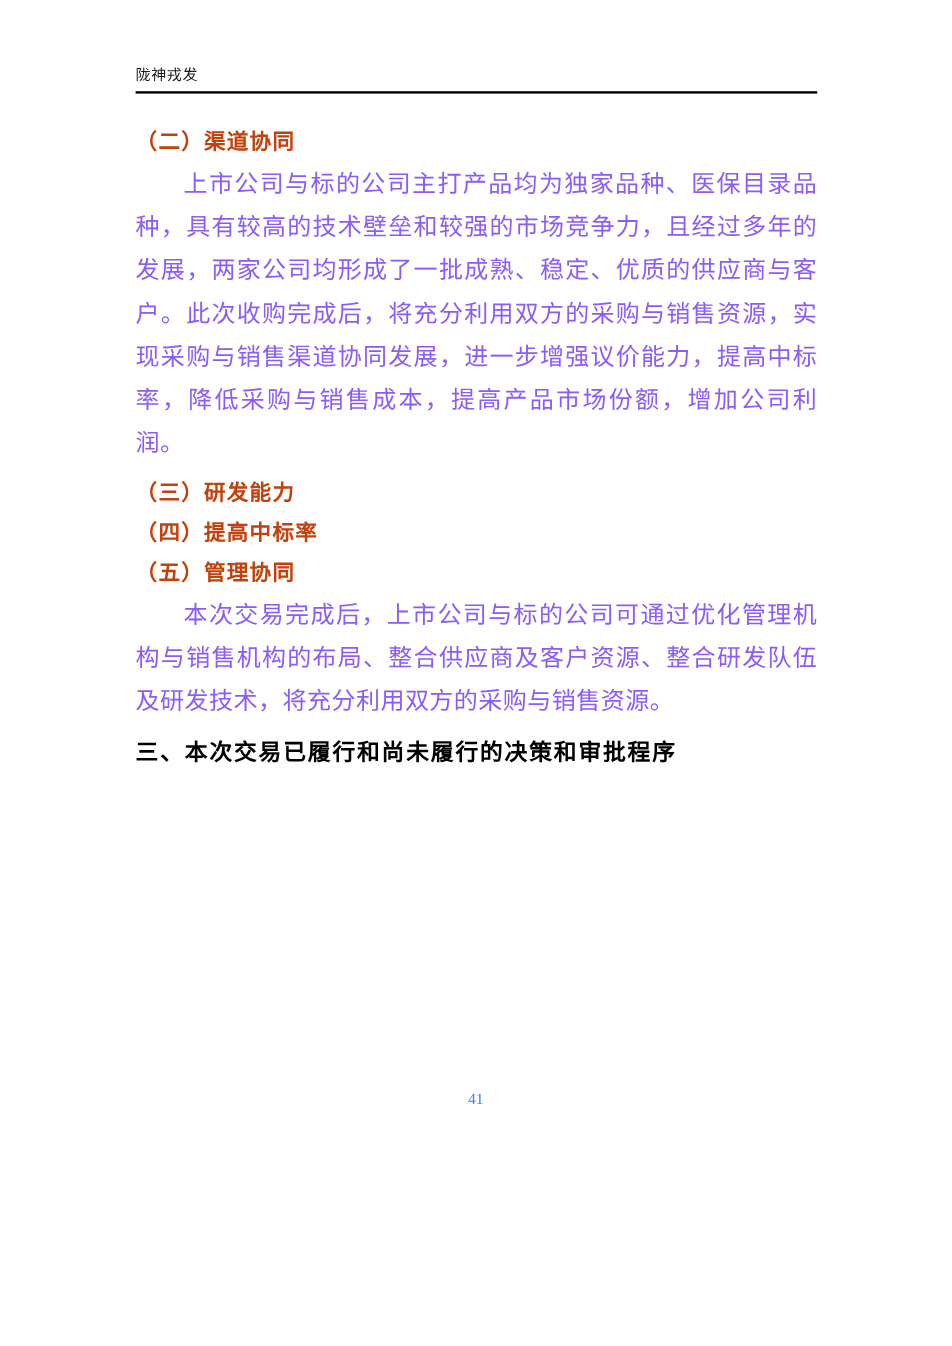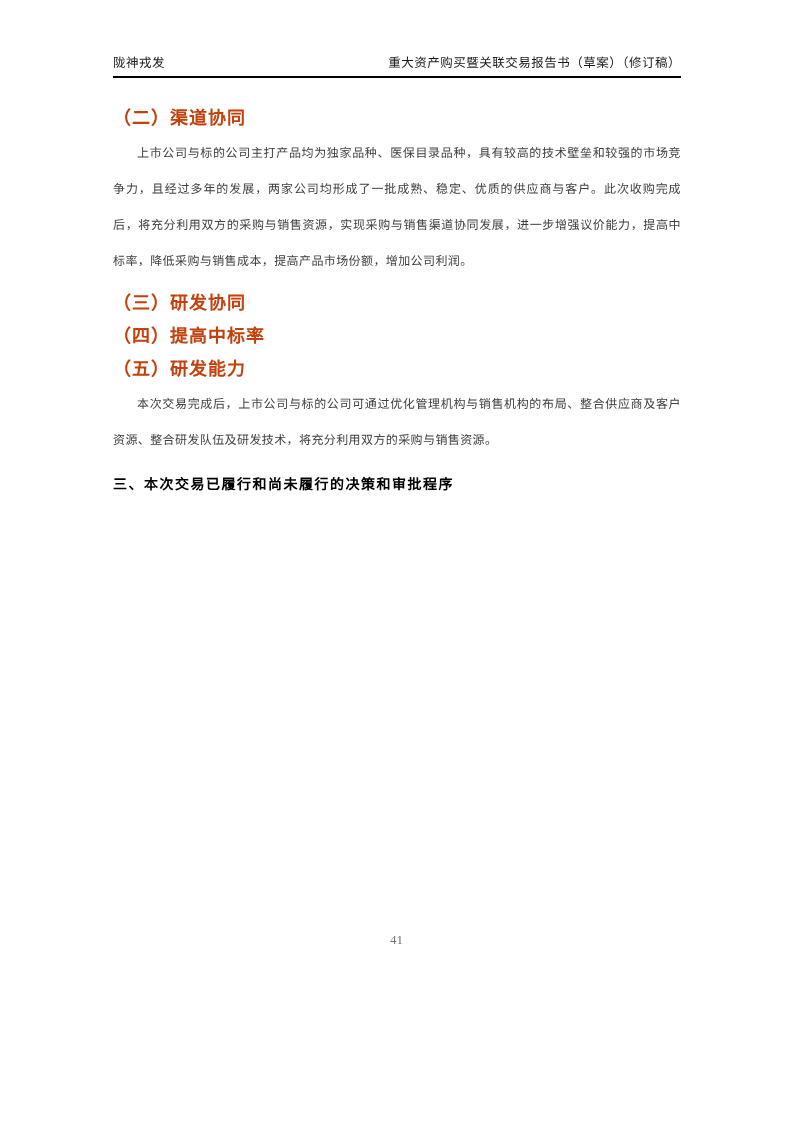--- a/index.html
+++ b/index.html
@@ -45,66 +45,64 @@
   }
   .section-heading.first {
     margin-top: 31px;
   }
   .section-heading.after-para {
     margin-top: 14px;
   }
   .body-para {
     margin: 8px 0 0 0;
     padding: 0;
-    font-size: 12px;
+    font-size: 20px;
     line-height: 36px;
     text-align: justify;
     text-justify: inter-ideograph;
     text-indent: 2em;
-    color: #404040;
+    color: #8b5cf6;
     letter-spacing: 0.4px;
-    font-family: Liberation Mono, monospace;
   }
   .chapter-heading {
     font-family: "Liberation Sans", "DejaVu Sans", sans-serif;
     font-weight: 700;
-    font-size: 14px;
+    font-size: 19px;
     line-height: 22px;
     color: #000000;
     margin: 14px 0 0 0;
     letter-spacing: 1.5px;
   }
   .page-number {
     position: absolute;
     left: 0;
     right: 0;
-    bottom: 50px;
+    bottom: 74px;
     text-align: center;
     font-size: 13px;
-    color: #737373;
+    color: #3b82f6;
     font-family: "Liberation Serif", "DejaVu Serif", serif;
   }
 </style>
 </head>
 <body>
 
 <div class="page">
 
   <div class="running-header">
     <span class="hdr-left">陇神戎发</span>
-    <span class="hdr-right">重大资产购买暨关联交易报告书（草案）（修订稿）</span>
   </div>
 
   <h2 class="section-heading first">（二）渠道协同</h2>
   <p class="body-para">上市公司与标的公司主打产品均为独家品种、医保目录品种，具有较高的技术壁垒和较强的市场竞争力，且经过多年的发展，两家公司均形成了一批成熟、稳定、优质的供应商与客户。此次收购完成后，将充分利用双方的采购与销售资源，实现采购与销售渠道协同发展，进一步增强议价能力，提高中标率，降低采购与销售成本，提高产品市场份额，增加公司利润。</p>
 
-  <h2 class="section-heading after-para">（三）研发协同</h2>
+  <h2 class="section-heading after-para">（三）研发能力</h2>
 
   <h2 class="section-heading after-para">（四）提高中标率</h2>
 
-  <h2 class="section-heading after-para">（五）研发能力</h2>
+  <h2 class="section-heading after-para">（五）管理协同</h2>
   <p class="body-para">本次交易完成后，上市公司与标的公司可通过优化管理机构与销售机构的布局、整合供应商及客户资源、整合研发队伍及研发技术，将充分利用双方的采购与销售资源。</p>
 
   <h1 class="chapter-heading">三、本次交易已履行和尚未履行的决策和审批程序</h1>
 
   <div class="page-number">41</div>
 
 </div>
 
 </body></html>

